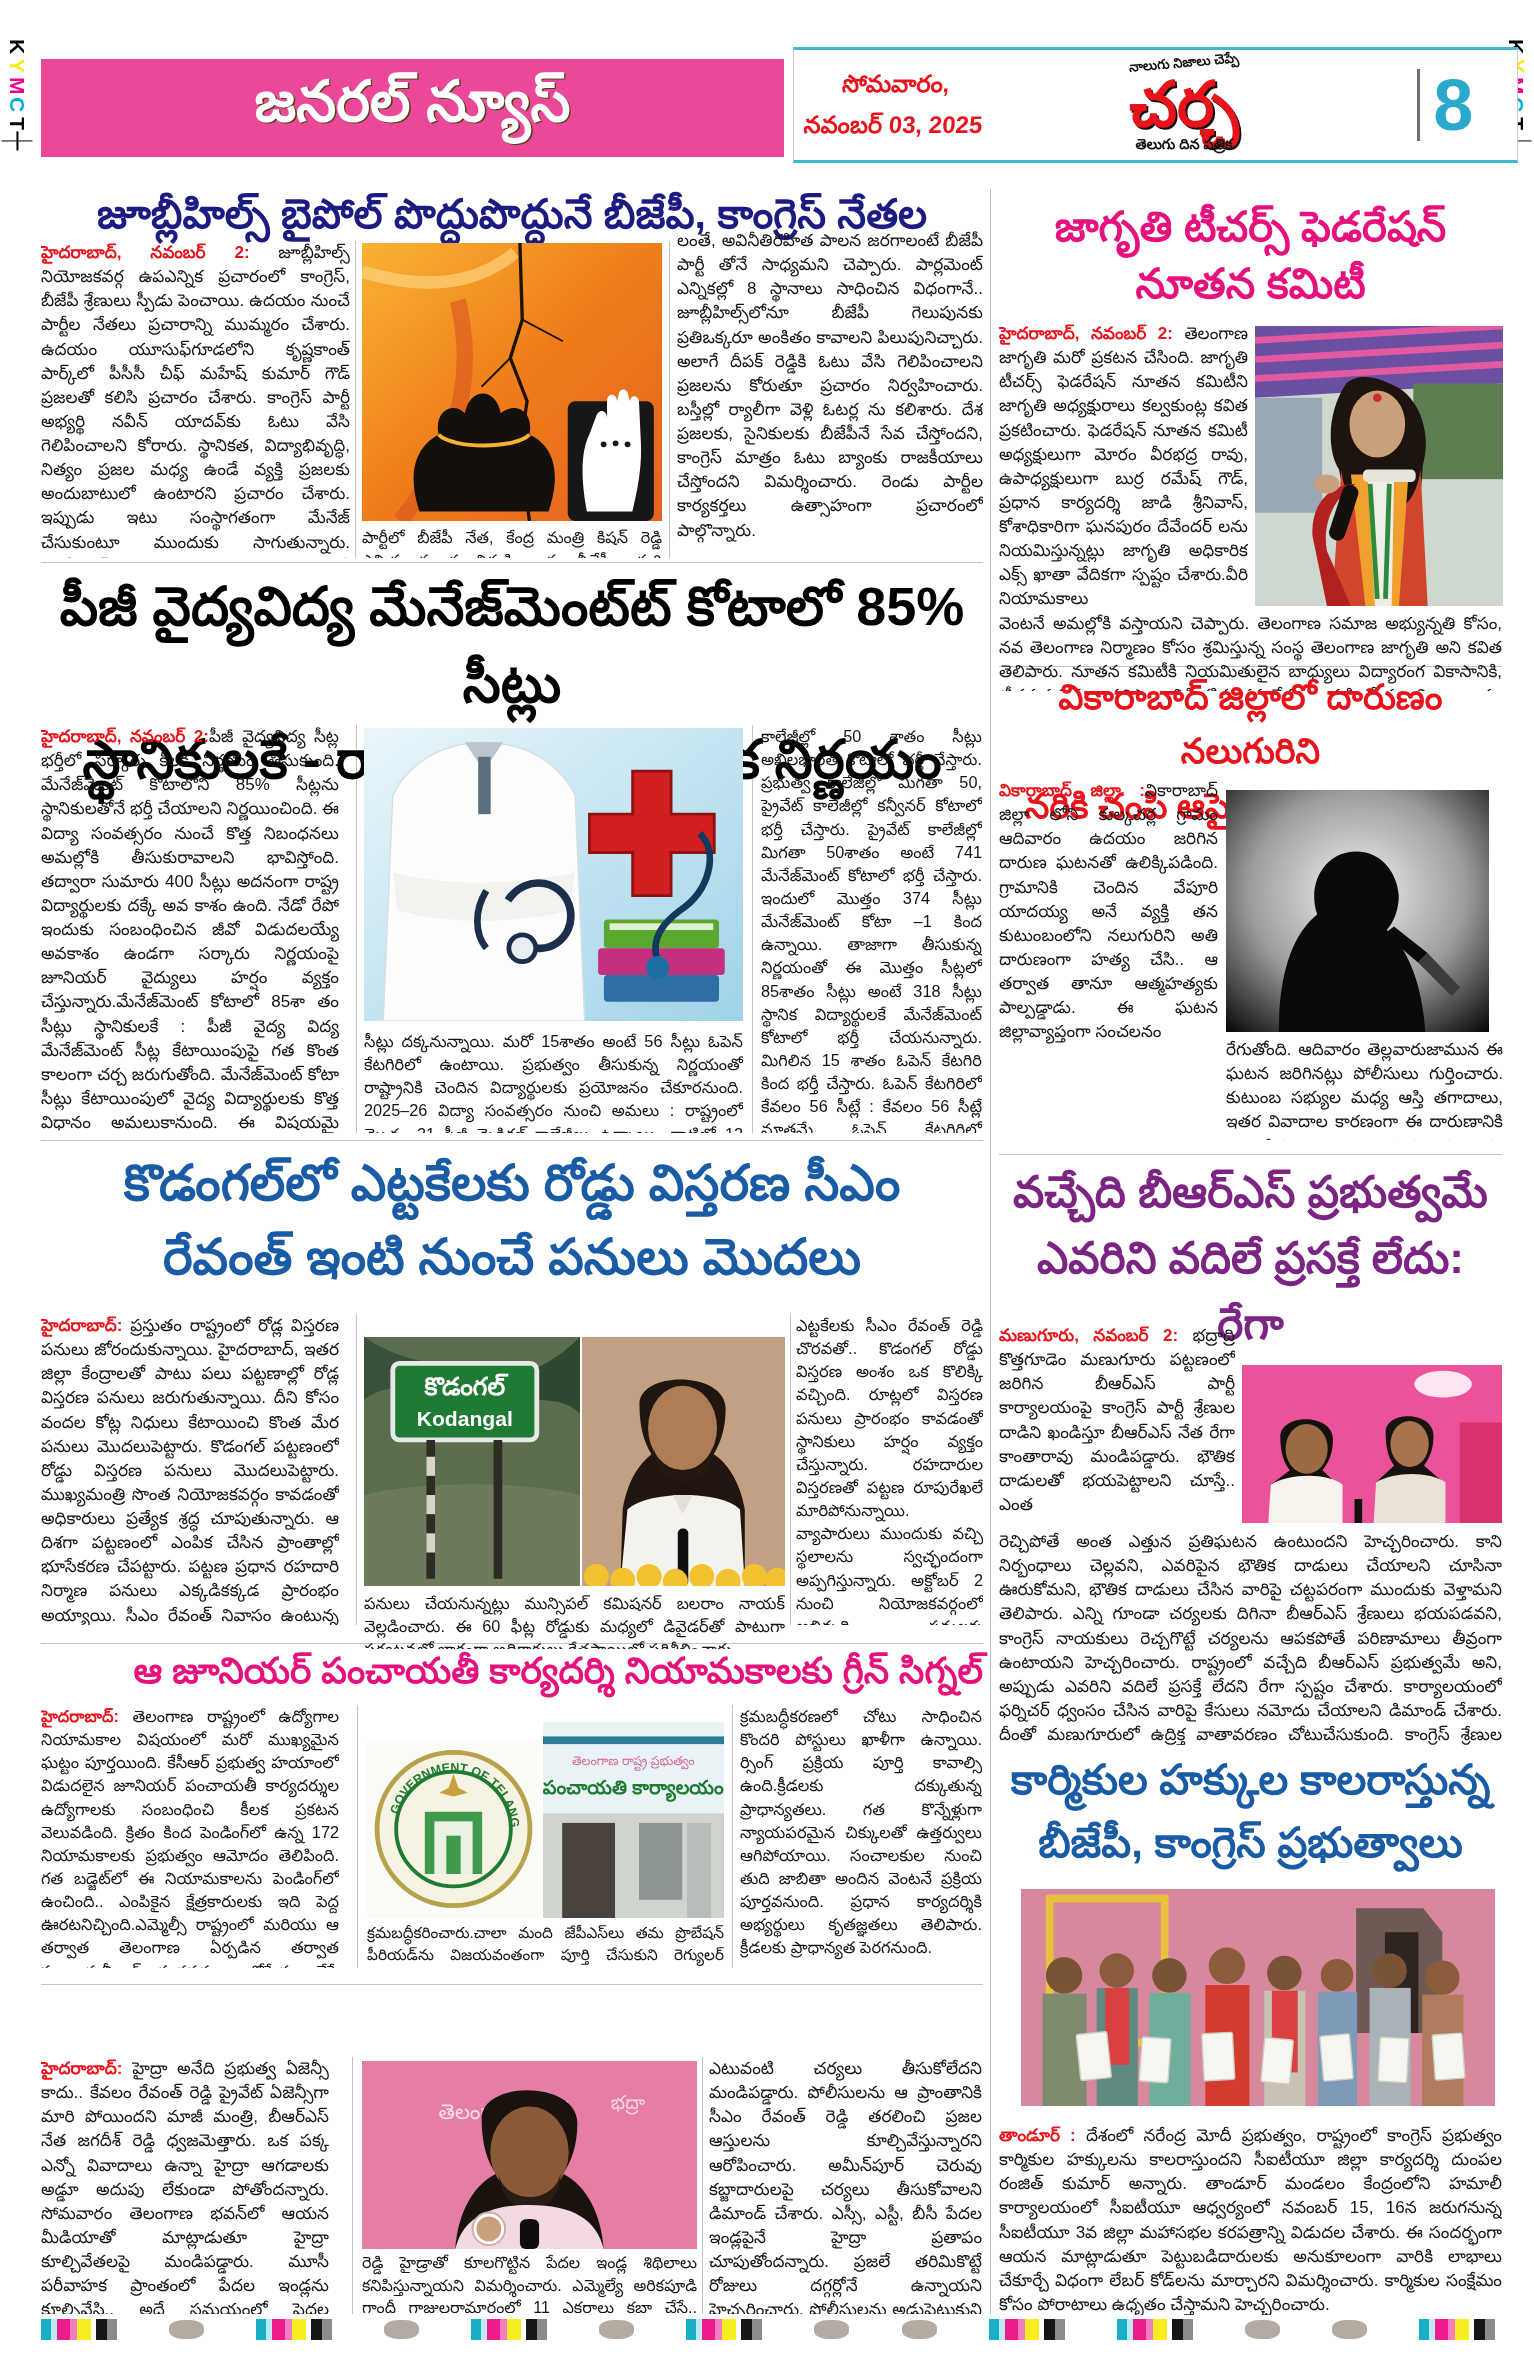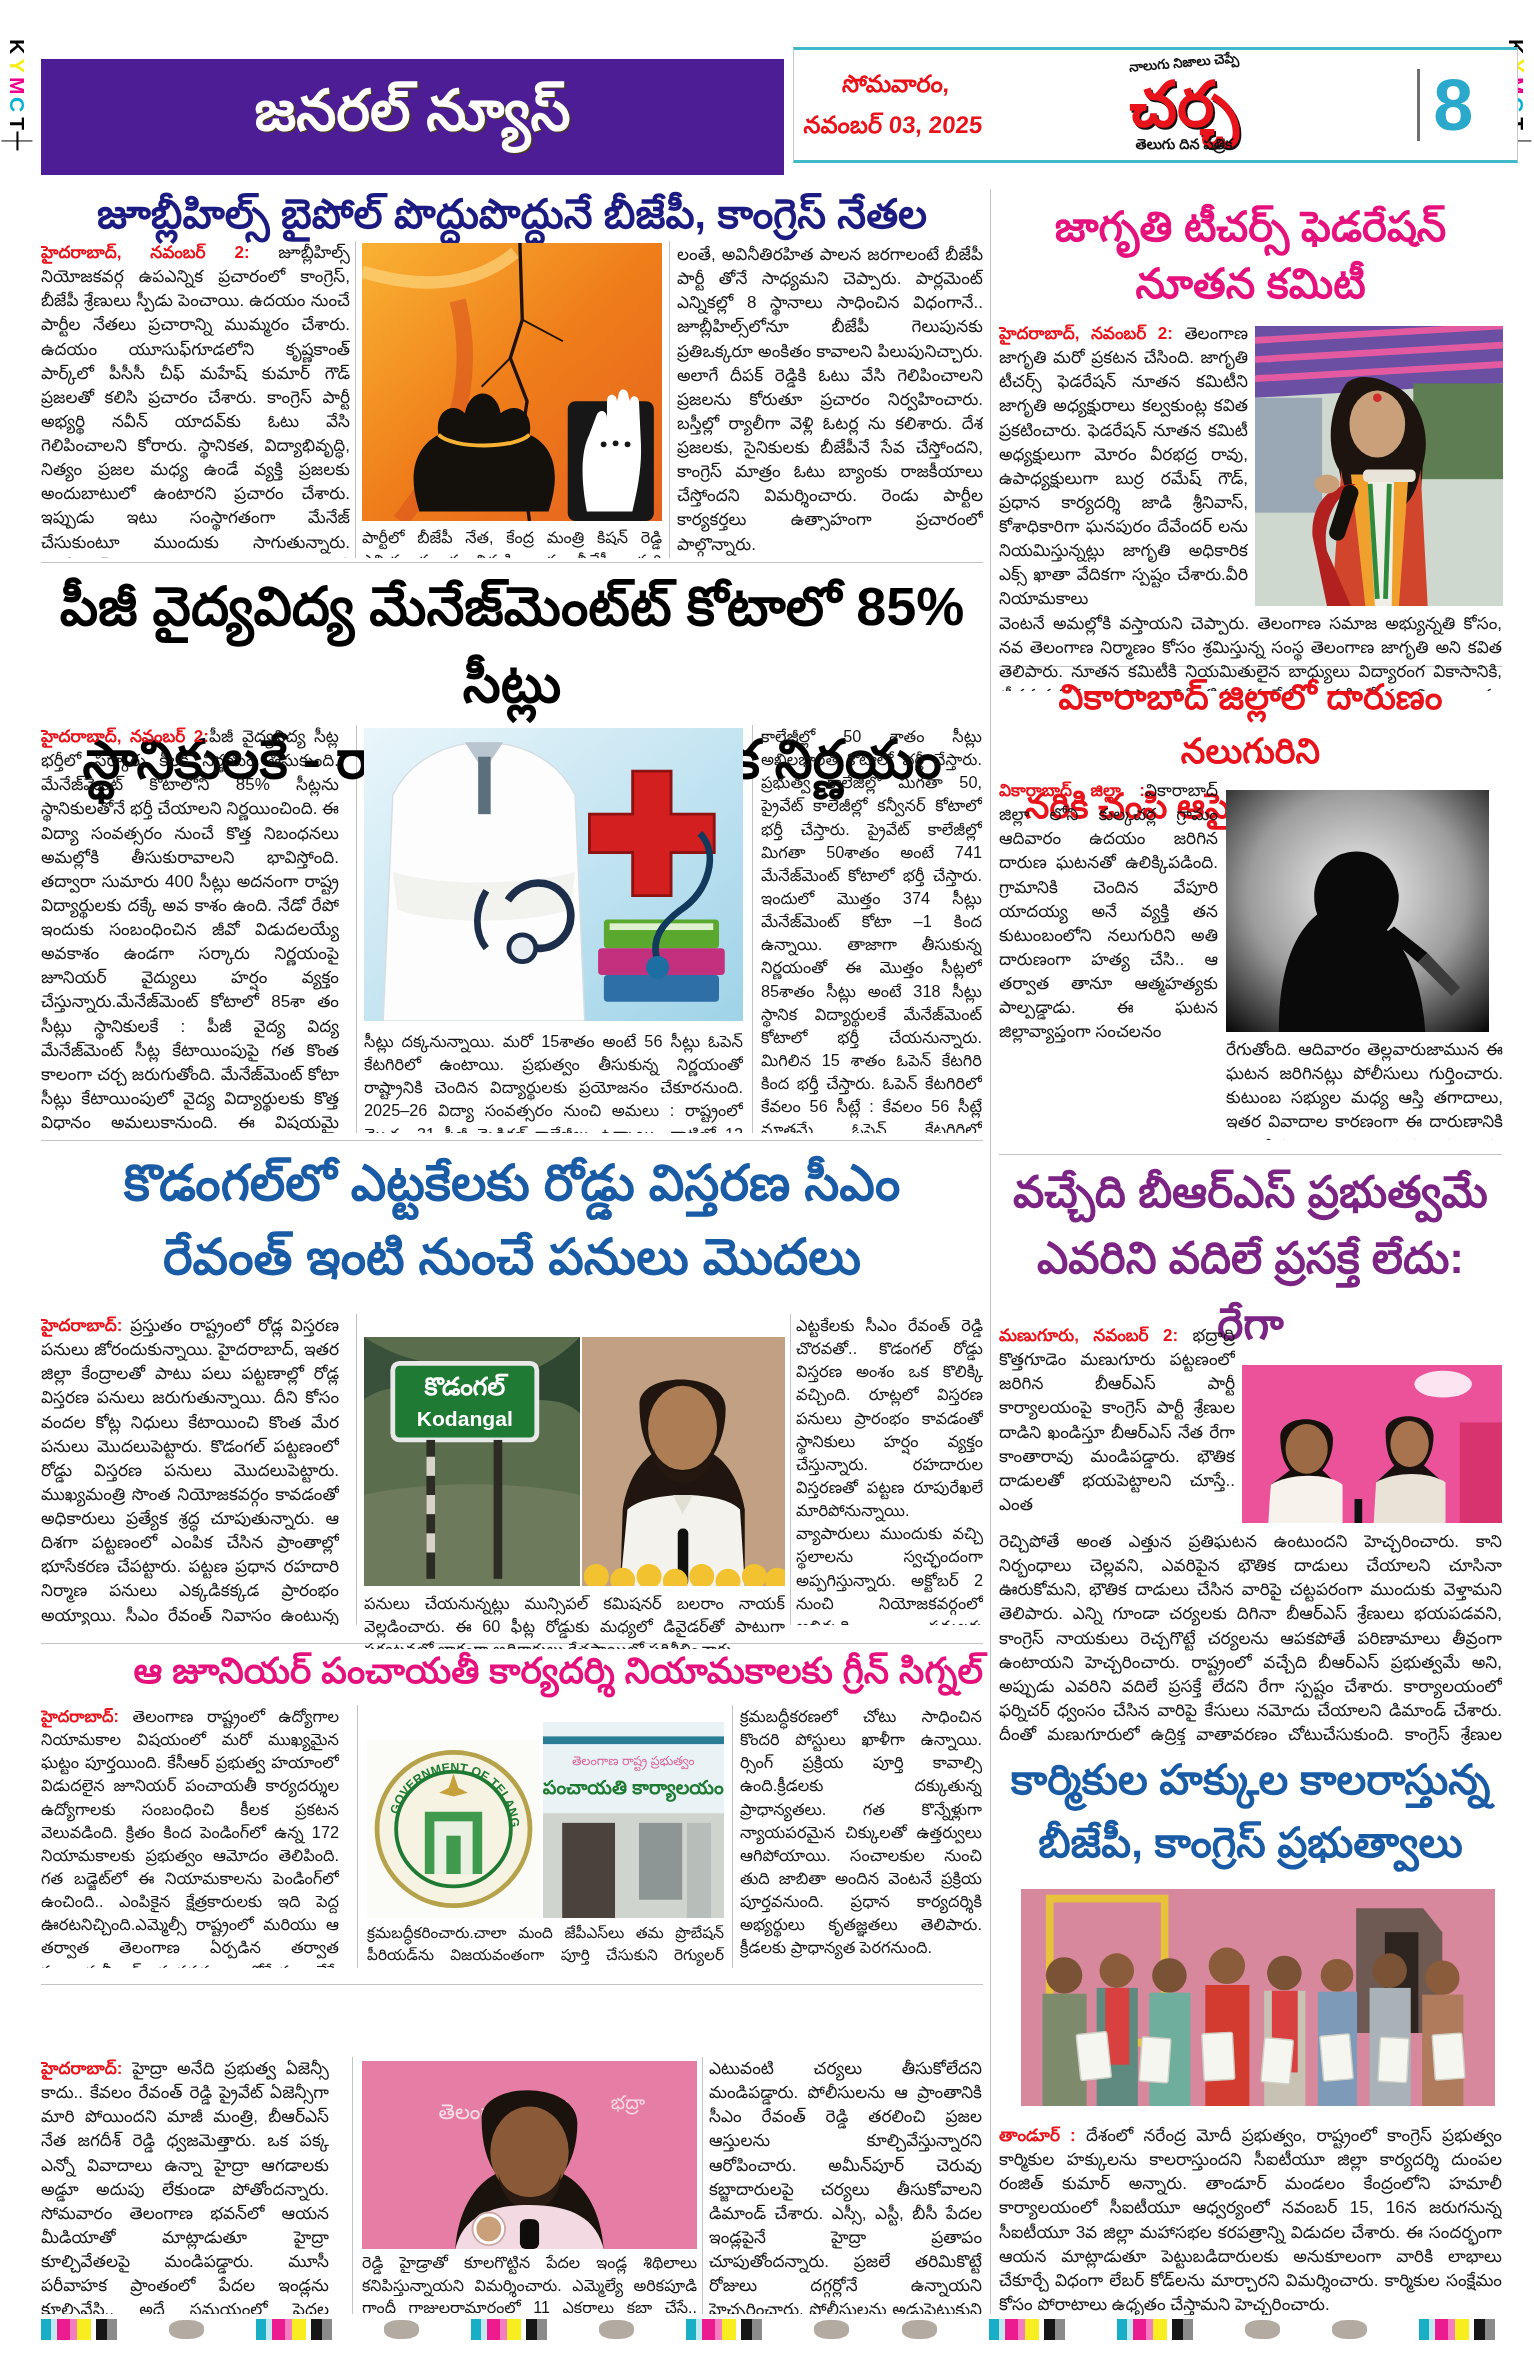--- a/index.html
+++ b/index.html
@@ -10,21 +10,21 @@
   
   .regmark { position:absolute; top:37px; width:29px; display:flex; flex-direction:column; align-items:center; font-weight:bold; font-size:21px; line-height:0.92; }
   #regmark-left { left:2.9px; }
   #regmark-right { right:2.9px; }
   .regmark span { display:block; transform:rotate(90deg); }
   .rk{color:#000;} .ry{color:#f7ec13;} .rm{color:#ec008c;} .rc{color:#00b0d8;} .rt{color:#000;}
   .regcross { width:19px; height:1.9px; background:#000; margin-top:6.7px; position:relative; }
   .regcross:after { content:""; position:absolute; left:8.6px; top:-14.4px; width:1.9px; height:31px; background:#000; }
 
   
-  #section-box { position:absolute; left:41px; top:59px; width:743px; height:116px; background:#4c1d95; display:flex; align-items:center; justify-content:center; }
+  #section-box { position:absolute; left:41px; top:59px; width:743px; height:98px; background:#ec4899; display:flex; align-items:center; justify-content:center; }
   #section-box .t { color:#fff; font-size:57px; font-weight:bold; text-shadow:1.4px 1.4px 0 #4c4110; }
   #masthead { position:absolute; left:793px; top:47px; width:725px; height:116px; background:#fff; border:1.4px solid #c9c9c9; border-top:3.4px solid #3fb9ca; border-bottom:3.4px solid #3fb9ca; display:flex; align-items:center; }
   #date-block { width:201px; text-align:center; color:#e8131b; font-weight:bold; font-size:24px; line-height:1.7; transform:skewX(-4deg); }
   #logo-block { flex:1; display:flex; flex-direction:column; align-items:center; justify-content:center; }
   #logo-tag-top { font-size:13.4px; font-weight:bold; color:#111; transform:rotate(-5deg); }
   #logo-text { font-size:63px; font-weight:bold; color:#e8131b; text-shadow:1.9px 1.9px 0 #111; line-height:1.0;text-align:center; }
   #logo-tag-bottom { font-size:14.4px; font-weight:bold; color:#111; }
   #pageno-wrap { width:144px; display:flex; align-items:center; justify-content:center; gap:13.4px; }
   #pageno-divider { width:3.4px; height:72px; background:#6f6f6f; }
   #page-number { font-size:72px; color:#2ba9cc; font-weight:bold; }
@@ -34,21 +34,21 @@
   .body { position:absolute; font-size:17px; line-height:1.42; text-align:justify; color:#141414; overflow:hidden; }
   .dateline { color:#e8131b; font-weight:bold;margin-top:32px; }
   .vrule { position:absolute; width:1px; background:#c2c2c2; }
   .hrule { position:absolute; height:1px; background:#c2c2c2; }
   .photo { position:absolute; overflow:hidden; }
   .photo svg { display:block; width:100%; height:100%; }
 
   
   #a1-headline { left:41px; top:191px; width:942px; font-size:41px; color:#1b1b82; }
   #a1-col1 { left:41px;  top:241px; width:309px; height:317px; }
-  #a1-col3 { left:677px; top:243px; width:306px; height:317px; }
+  #a1-col3 { left:677px; top:229px; width:306px; height:317px; }
   #a1-below { left:362px; top:527px; width:300px; height:31px; font-size:16px; }
   #a1-photo { left:362px; top:243px; width:300px; height:278px; }
 
   
   #a2-headline { left:999px; top:199px; width:503px; font-size:42px; color:#e5127d; line-height:1.35; }
   #a2-body1 { left:999px; top:322px; width:249px; height:288px; }
   #a2-photo { left:1255px; top:326px; width:248px; height:280px; }
   #a2-body2 { left:999px; top:612px; width:503px; height:79px; }
 
   

